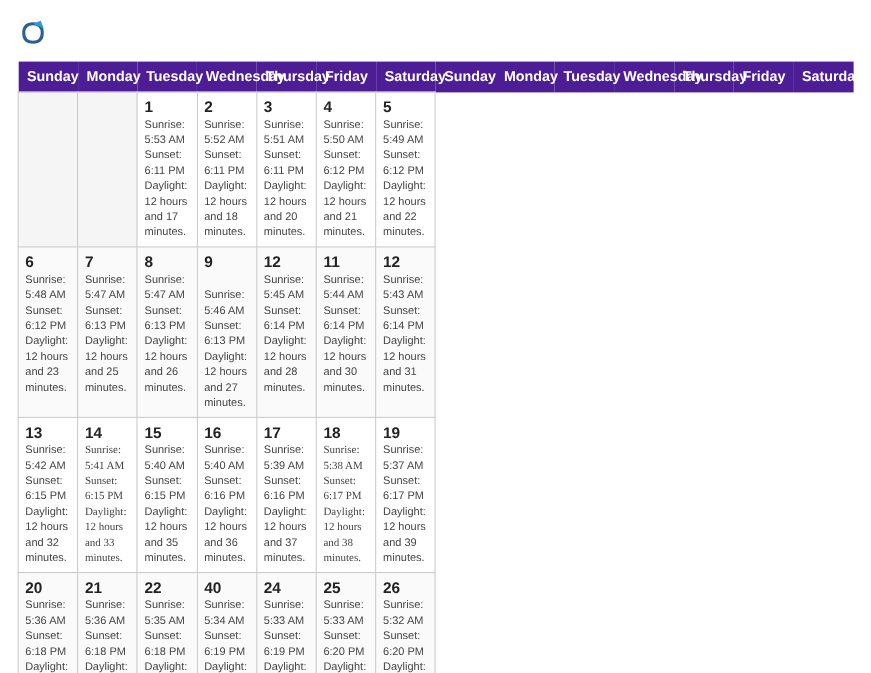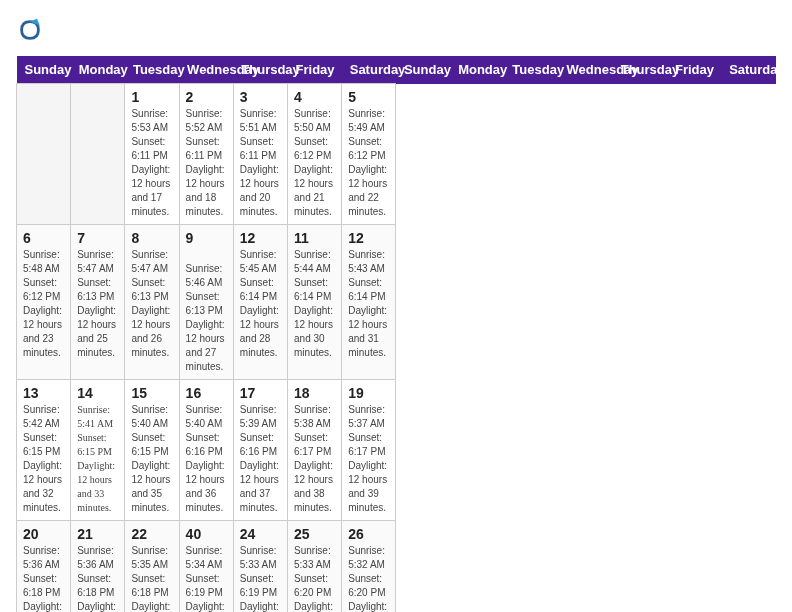--- a/index.html
+++ b/index.html
@@ -232,21 +232,21 @@
 Daylight: 12 hours and 36 minutes.</div>
         </td>
         <td>
           <div class="day-number">17</div>
           <div class="day-info" style="white-space: pre-line;">Sunrise: 5:39 AM
 Sunset: 6:16 PM
 Daylight: 12 hours and 37 minutes.</div>
         </td>
         <td>
           <div class="day-number">18</div>
-          <div class="day-info" style="white-space: pre-line;">Sunrise: 5:38 AM
+          <div class="day-info" style="white-space: pre-line; font-family: Liberation Serif, serif;">Sunrise: 5:38 AM
 Sunset: 6:17 PM
 Daylight: 12 hours and 38 minutes.</div>
         </td>
         <td>
           <div class="day-number">19</div>
           <div class="day-info" style="white-space: pre-line;">Sunrise: 5:37 AM
 Sunset: 6:17 PM
 Daylight: 12 hours and 39 minutes.</div>
         </td>
       </tr>

